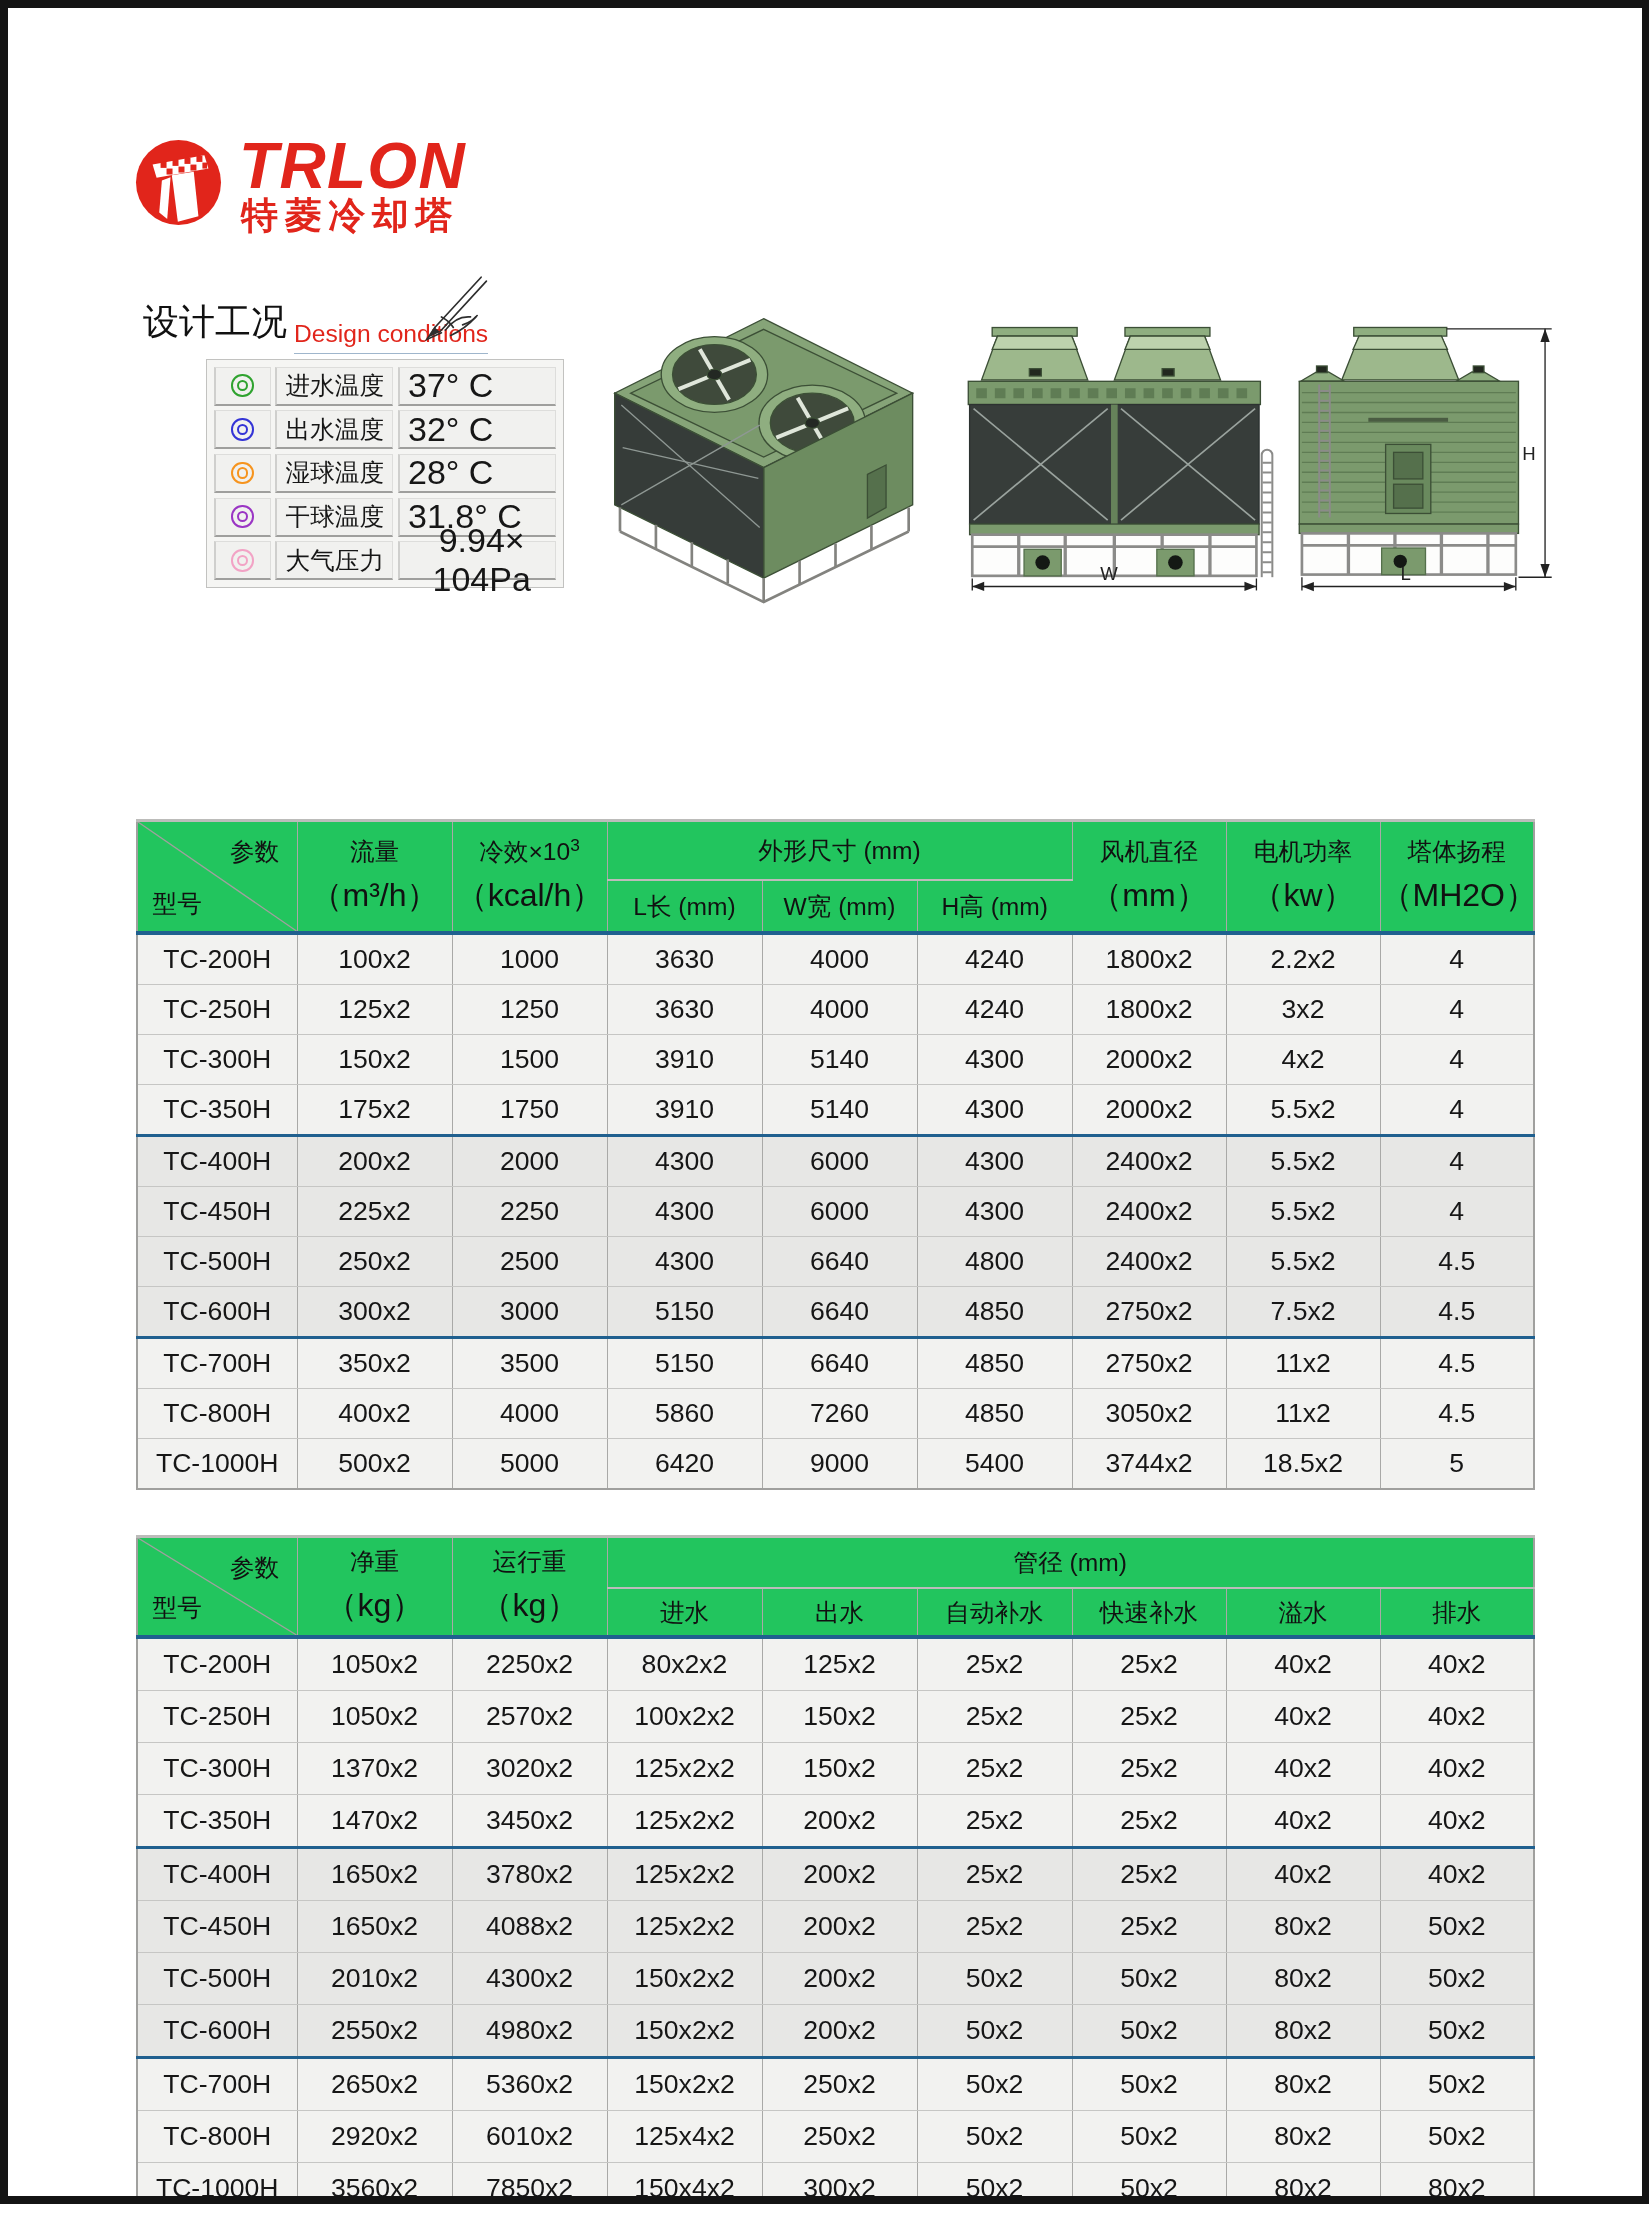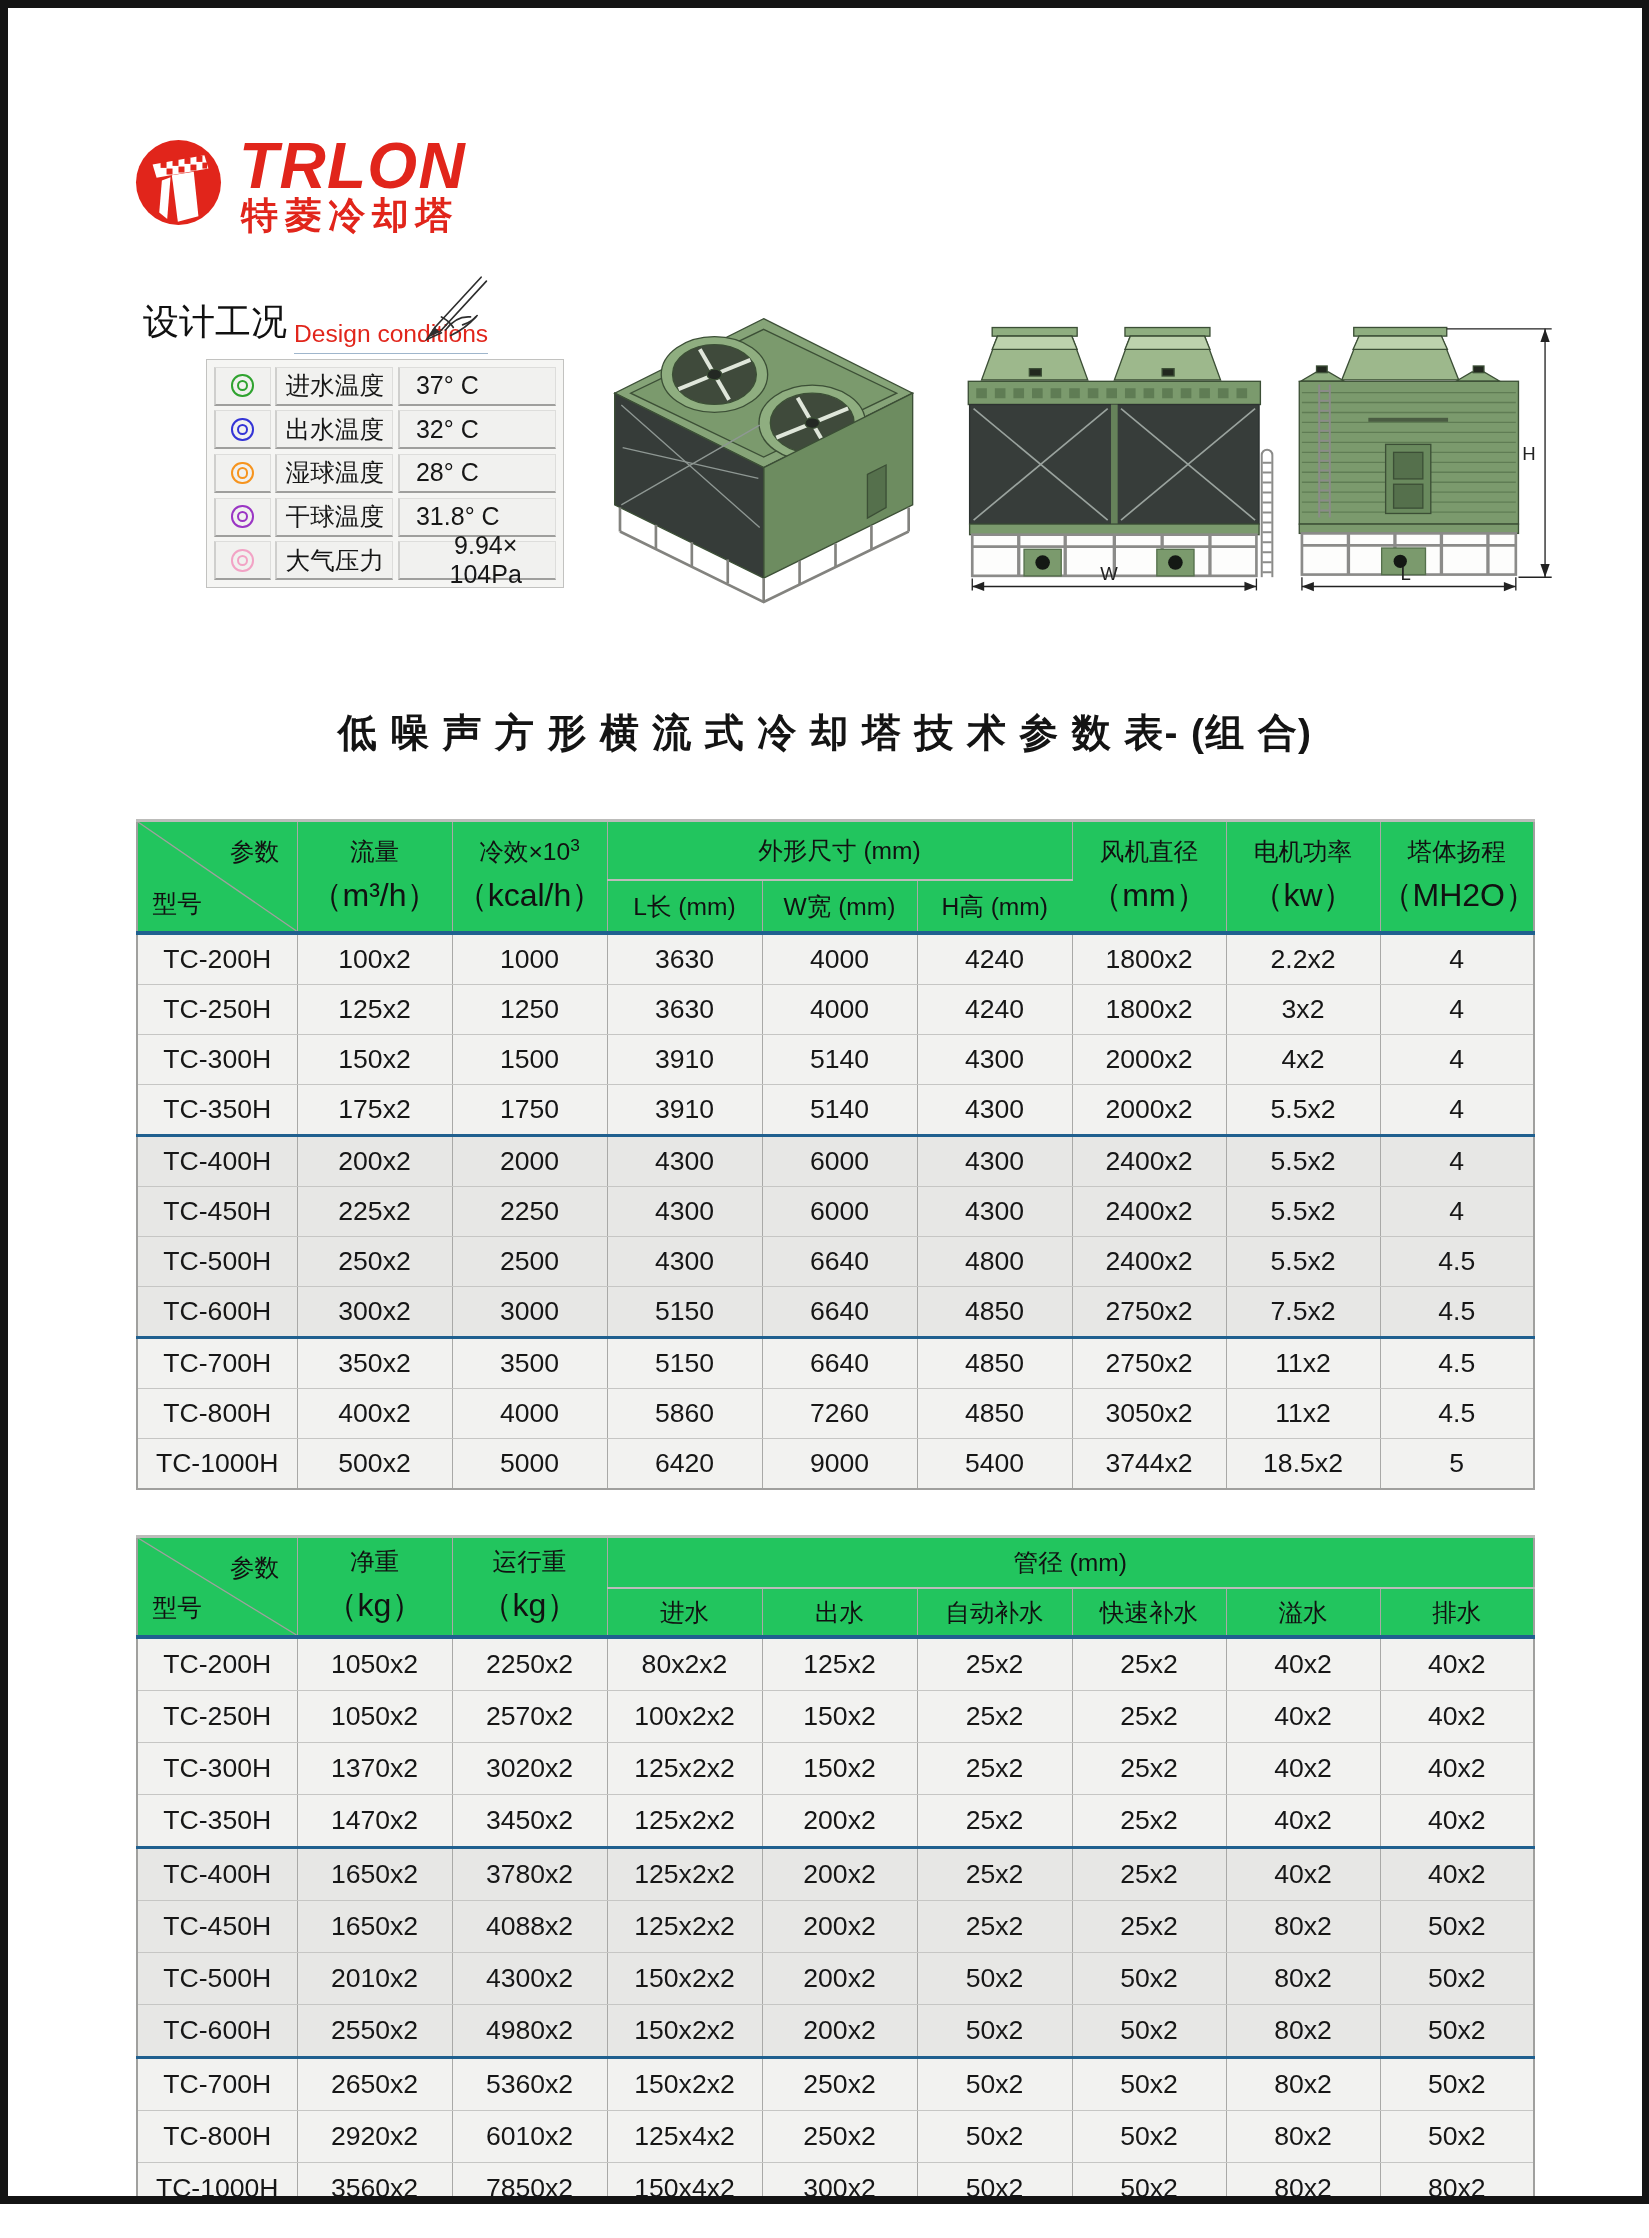--- a/index.html
+++ b/index.html
@@ -23,21 +23,21 @@
   .pen-svg{position:absolute;left:403px;top:261px;}
   .dc-panel{position:absolute;left:198px;top:351px;width:358px;box-sizing:border-box;
             background:#f5f5f3;border:1.3px solid #c2c2c0;padding:6.6px 6.6px;}
   .dc-row{display:flex;gap:4.7px;margin-bottom:4.7px;height:39px;}
   .dc-row:last-child{margin-bottom:0;}
   .dc-cell{background:#f1f1ef;border:1.3px solid #dddddb;border-left:2px solid #cfcfcd;
            border-bottom:2.7px solid #9f9f9d;box-sizing:border-box;
            display:flex;align-items:center;justify-content:center;text-align:center;}
   .dc-icon-cell{width:57px;flex:none;}
   .dc-label{width:118px;flex:none;font-size:24.6px;color:#161616;}
-  .dc-value{flex:1;justify-content:flex-start;padding-left:16px;font-size:25px;color:#161616;}
+  .dc-value{flex:1;justify-content:flex-start;padding-left:8px;font-size:34px;color:#161616;}
   .ring{width:18.6px;height:18.6px;border:2px solid;border-radius:50%;
         display:flex;align-items:center;justify-content:center;flex:none;}
   .ring i{width:7.3px;height:7.3px;border:2px solid;border-radius:50%;display:block;}
 
   
   .iso-svg{position:absolute;left:588px;top:300px;}
   .front-svg{position:absolute;left:947px;top:310px;}
   .side-svg{position:absolute;left:1274px;top:310px;}
 
   
@@ -318,21 +318,20 @@
     <g stroke="#222222" stroke-width="2">
       <line x1="248" y1="16" x2="406" y2="16"></line>
       <line x1="356" y1="390" x2="406" y2="390"></line>
       <line x1="396" y1="16" x2="396" y2="390"></line>
     </g>
     <polygon points="396,16 389,36 403,36" fill="#222222"></polygon>
     <polygon points="396,390 389,370 403,370" fill="#222222"></polygon>
     <text x="382" y="214" font-size="28" fill="#222222" text-anchor="end">H</text>
   </svg>
 
-  <div class="sec-title">低 噪 声 方 形 横 流 式 冷 却 塔 技 术 参 数 表- (组 合)</div>
 
   <table class="spec t1">
     <colgroup>
       <col style="width:160px">
         <col style="width:155px">
         <col style="width:155px">
       <col style="width:155px">
         <col style="width:155px">
         <col style="width:155px">
       <col style="width:154px">

